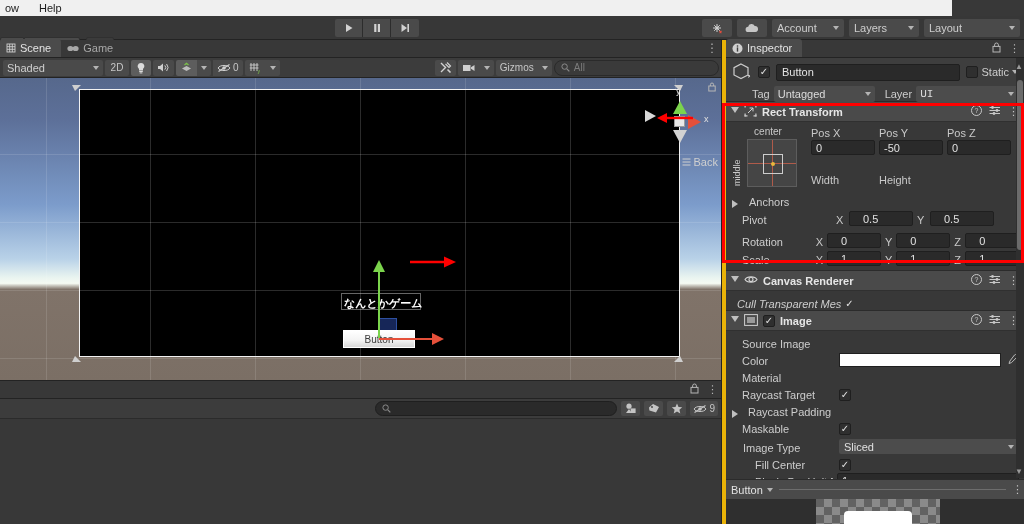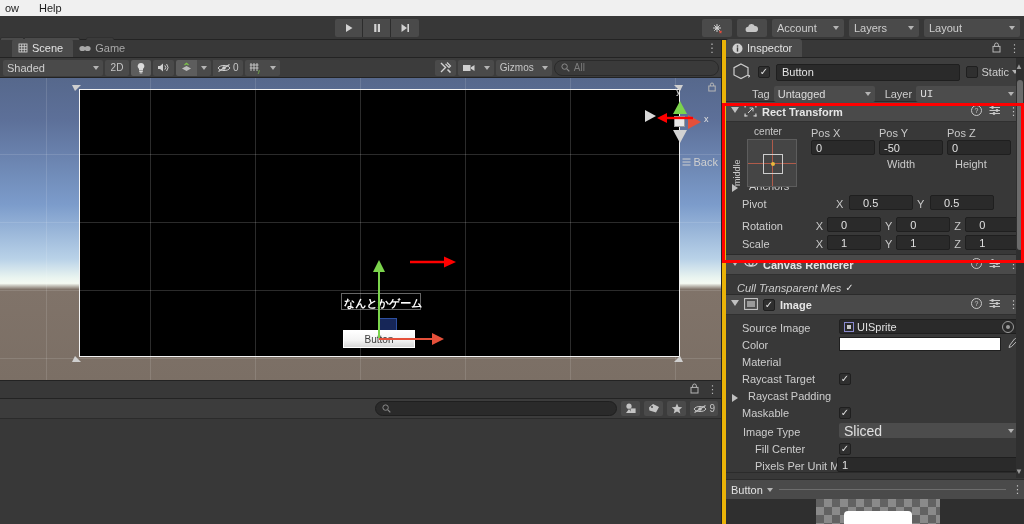--- a/index.html
+++ b/index.html
@@ -9,21 +9,21 @@
     background: #383838;
     font-family: "Liberation Sans", sans-serif;
     font-size: 11px;
     color: #c4c4c4;
     -webkit-font-smoothing: antialiased;
   }
   #root { position: relative; width: 1024px; height: 524px; }
 
   
   .menubar {
-    position: absolute; left: 0; top: 0; width: 1024px; height: 16px;
+    position: absolute; left: 0; top: 0; width: 952px; height: 16px;
     background: #f0f0f0; color: #1c1c1c;
     display: flex; align-items: center; gap: 14px; padding-left: 2px;
     font-size: 11px;
   }
   .menubar .mi { padding: 0 3px; line-height: 16px; cursor: default; }
 
   
   .toolbar {
     position: absolute; left: 0; top: 16px; width: 1024px; height: 24px;
     background: #373737; border-bottom: 1px solid #232323;
@@ -73,21 +73,21 @@
   .tb-drop .cap { padding-right: 10px; }
   .caret { width: 0; height: 0; border-left: 3.5px solid transparent; border-right: 3.5px solid transparent; border-top: 4px solid #b4b4b4; }
 
   
   .scene-panel {
     position: absolute; left: 0; top: 40px; width: 722px; height: 340px;
     background: #383838;
   }
   .tabrow {
     height: 18px; background: #383838; display: flex; align-items: flex-end;
-    border-bottom: 1px solid #232323; position: relative; padding-left: 12px;
+    border-bottom: 1px solid #232323; position: relative;
   }
   .tab {
     height: 18px; padding: 0 10px 0 6px; display: flex; align-items: center; gap: 4px;
     font-size: 11px; color: #a8a8a8; cursor: pointer;
     border-radius: 3px 3px 0 0;
   }
   .tab.active { background: #4b4b4b; color: #e3e3e3; }
   .tab-kebab { position: absolute; right: 4px; top: 2px; color: #b0b0b0; font-size: 12px; line-height: 12px; letter-spacing: 0px; cursor: pointer; }
 
   .scene-toolbar {
@@ -254,21 +254,21 @@
 
   .prow { display: flex; align-items: flex-end; height: 16px; padding: 0 5px; gap: 4px; }
   .prow .pl { width: 104px; color: #cdcdcd; font-size: 11px; white-space: nowrap; overflow: hidden; }
   .prow .pl.ind { padding-left: 12px; width: 104px; }
   .prow .pl.ind2 { padding-left: 24px; width: 104px; }
   .pfield { flex: 1; height: 15px; background: #2a2a2a; border: 1px solid #1f1f1f; border-radius: 2px; display: flex; align-items: center; padding: 0 4px; color: #e0e0e0; font-size: 11px; justify-content: space-between; }
   .objsel { width: 12px; height: 12px; border: 1.5px solid #9b9b9b; border-radius: 50%; display: flex; align-items: center; justify-content: center; flex: 0 0 12px; }
   .objsel::after { content:""; width: 4px; height: 4px; background: #9b9b9b; border-radius: 50%; }
   .colorfield { flex: 1; height: 14px; background: #ffffff; border: 1px solid #1f1f1f; }
   .eyedrop { width: 14px; color: #b9b9b9; font-size: 11px; text-align: center; cursor: pointer; }
-  .sel-dd { flex: 1; height: 15px; background: #4c4c4c; border-radius: 2px; display: flex; align-items: center; justify-content: space-between; padding: 0 5px; color: #e0e0e0; font-size: 14px; cursor: pointer; }
+  .sel-dd { flex: 1; height: 15px; background: #4c4c4c; border-radius: 2px; display: flex; align-items: center; justify-content: space-between; padding: 0 5px; color: #e0e0e0; font-size: 11px; cursor: pointer; }
 
   .red-outline {
     position: absolute; border: 3px solid #ff0000; pointer-events: none; z-index: 40;
   }
   .red-arrow { position: absolute; z-index: 41; }
 
   .preview-bar {
     position: absolute; left: 0; bottom: 25px; width: 302px; height: 20px;
     background: #4a4a4a; border-top: 1px solid #2b2b2b;
     display: flex; align-items: center; padding: 0 5px; gap: 6px;
@@ -715,21 +715,21 @@
           <div class="rt-row" style="height:14px;">
             <span class="rt-hdr col3">Pos X</span>
             <span class="rt-hdr col3">Pos Y</span>
             <span class="rt-hdr col3">Pos Z</span>
           </div>
           <div class="rt-row">
             <span class="num col3">0</span>
             <span class="num col3">-50</span>
             <span class="num col3">0</span>
           </div>
-          <div class="rt-row" style="height:14px; margin-top:2px;justify-content:flex-end;">
+          <div class="rt-row" style="height:14px; margin-top:18px;">
             <span class="rt-hdr col3">Width</span>
             <span class="rt-hdr col3">Height</span>
           </div>
         </div>
       </div>
 
       <div class="prow">
         <span class="foldout closed" style="margin-left:1px;"></span>
         <span class="lbl" style="margin-left:4px;">Anchors</span>
       </div>
@@ -823,30 +823,20 @@
                 <circle cx="8" cy="5.5" r="1.4" fill="#c7c7c7"></circle>
                 <circle cx="5" cy="8.5" r="1.4" fill="#c7c7c7"></circle>
               </svg>
           </span>
           <span>⋮</span>
         </span>
       </div>
 
       <div class="prow" style="height:17px; margin-top:2px;">
         <span class="pl" style="padding-left:11px;">Source Image</span>
-        <span class="pfield">
-          <span style="display:flex; align-items:center; gap:3px;">
-            <svg width="10" height="10" viewBox="0 0 10 10">
-              <rect x="0.5" y="0.5" width="9" height="9" fill="none" stroke="#8a8ad0" stroke-width="1"></rect>
-              <rect x="3" y="3" width="4" height="4" fill="#c8c8c8"></rect>
-            </svg>
-            <span>UISprite</span>
-          </span>
-          <span class="objsel"></span>
-        </span>
       </div>
 
       <div class="prow" style="height:17px;">
         <span class="pl" style="padding-left:11px;">Color</span>
         <span class="colorfield"></span>
         <span class="eyedrop">
           <svg width="11" height="11" viewBox="0 0 11 11">
             <path d="M7.5 1 a1.6 1.6 0 0 1 2.3 2.3 L4.5 8.6 L2 9.5 L2.9 7 Z" fill="none" stroke="#b9b9b9" stroke-width="1"></path>
           </svg>
         </span>

